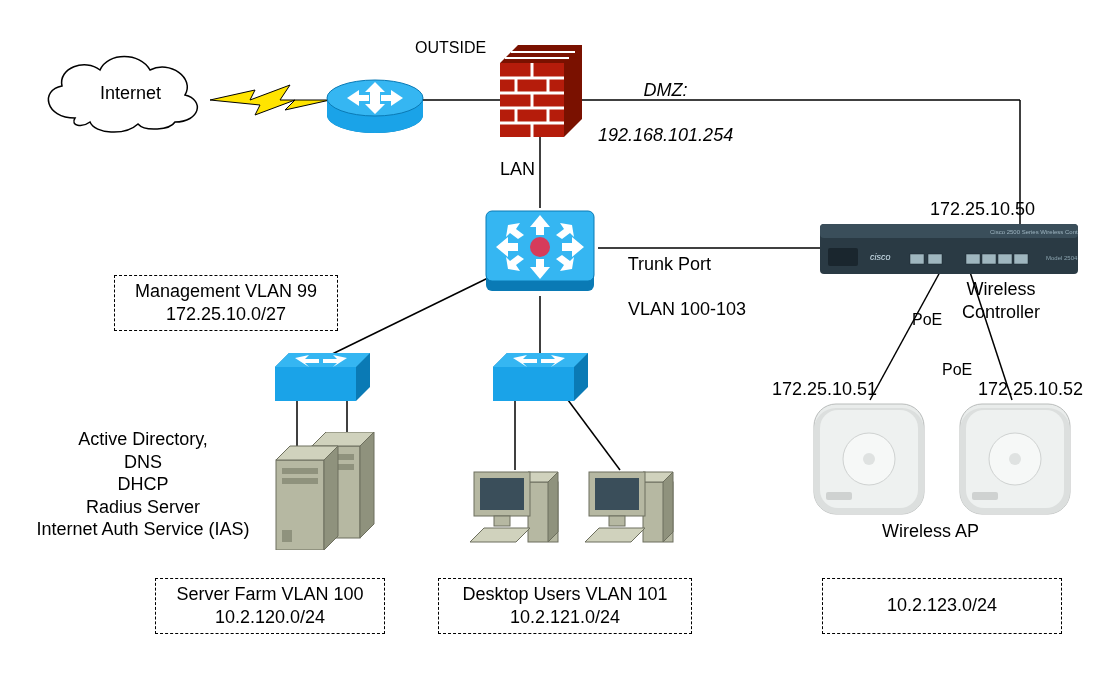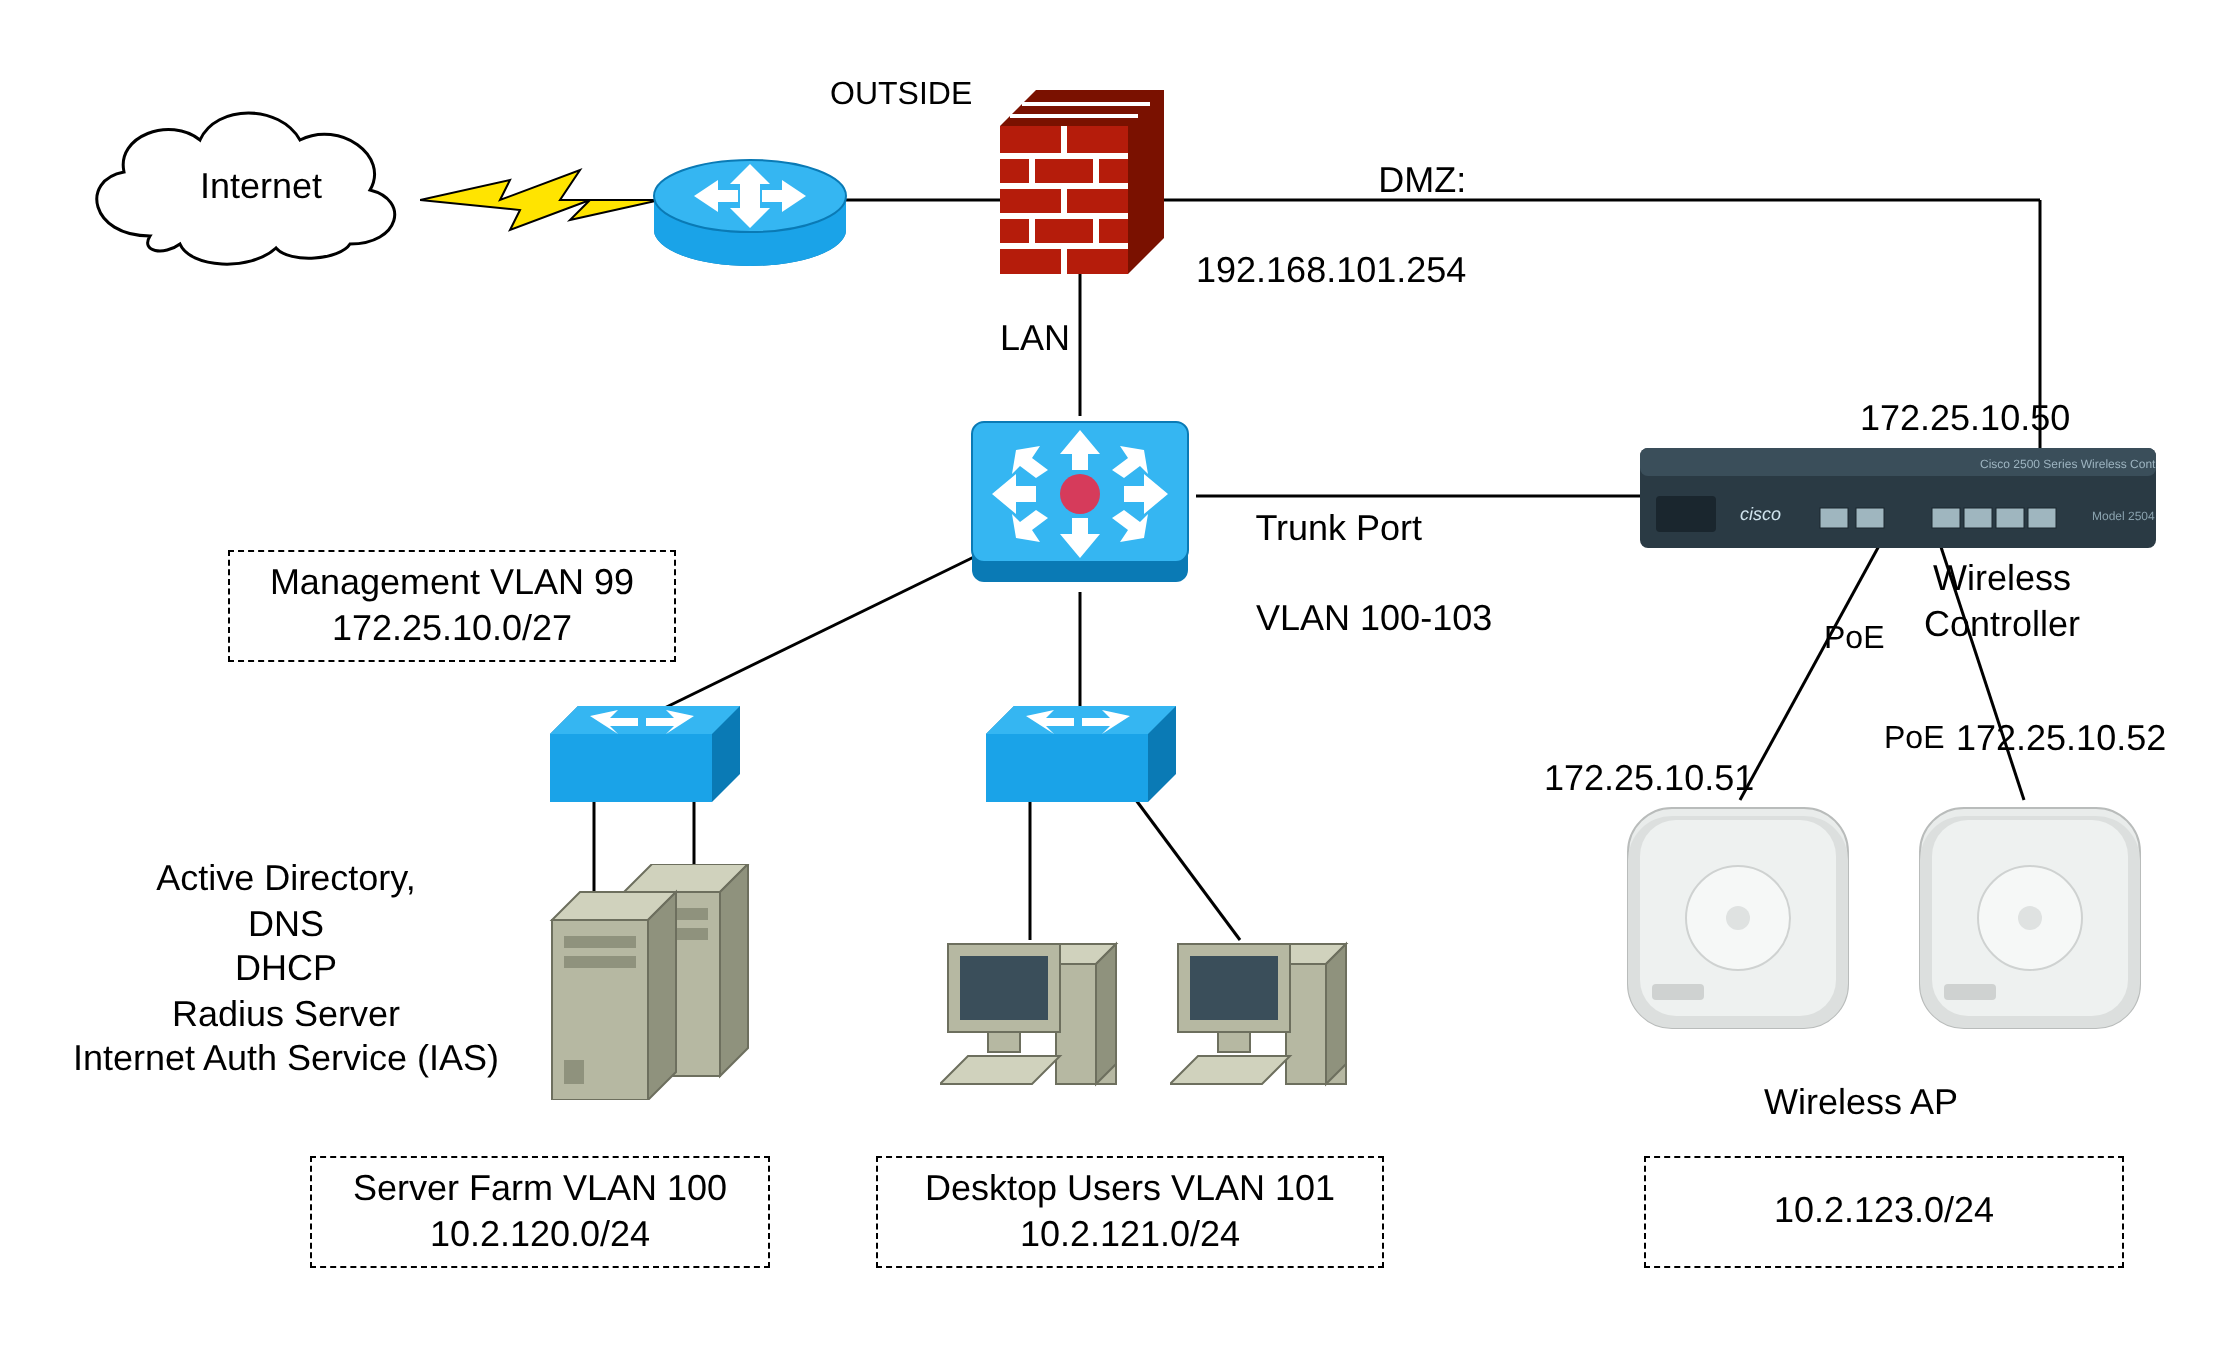--- a/index.html
+++ b/index.html
@@ -116,21 +116,21 @@
     </g>
 
     <g stroke="#fff" stroke-width="2">
       <line x1="5" y1="13" x2="69" y2="13"></line>
       <line x1="11" y1="7" x2="75" y2="7"></line>
     </g>
   </svg>
 </div>
 
 <div class="label" style="left:415px; top:38px; font-size:16px;">OUTSIDE</div>
-<div class="label" style="left:588px; top:56px; text-align:right;">
+<div class="label" style="left:588px; top:56px; text-align:center;font-style:italic;">
   <span>DMZ:</span><br>
   <span>192.168.101.254</span>
 </div>
 <div class="label" style="left:500px; top:158px;">LAN</div>
 
 <div class="icon" style="left:480px; top:205px; width:120px; height:92px;">
   <svg viewBox="0 0 120 92" width="120" height="92">
     <rect x="6" y="20" width="108" height="66" rx="6" fill="#0a7ab5"></rect>
     <rect x="6" y="6" width="108" height="70" rx="6" fill="#35b6f2" stroke="#0a7ab5"></rect>
     <circle cx="60" cy="42" r="10" fill="#d63b5b"></circle>
@@ -256,21 +256,21 @@
     <polygon points="58,20 68,10 98,10 88,20" fill="#d0d2bd" stroke="#6d6f5e" transform="translate(-10,0)"></polygon>
     <polygon points="88,20 98,10 98,70 88,80" fill="#8f927d" stroke="#6d6f5e" transform="translate(-10,0)"></polygon>
     <rect x="4" y="10" width="56" height="44" fill="#b6b8a2" stroke="#6d6f5e"></rect>
     <rect x="10" y="16" width="44" height="32" fill="#3a4e5a"></rect>
     <rect x="24" y="54" width="16" height="10" fill="#b6b8a2" stroke="#6d6f5e"></rect>
     <polygon points="0,80 14,66 60,66 46,80" fill="#d0d2bd" stroke="#6d6f5e"></polygon>
   </svg>
 </div>
 
 <div class="label" style="left:772px; top:378px;">172.25.10.51</div>
-<div class="label" style="left:978px; top:358px;">172.25.10.52</div>
+<div class="label" style="left:978px; top:378px;">172.25.10.52</div>
 
 <div class="icon" style="left:810px; top:400px; width:118px; height:118px;">
   <svg viewBox="0 0 118 118" width="118" height="118">
     <rect x="4" y="4" width="110" height="110" rx="22" fill="#e9eceb" stroke="#b9bcbb"></rect>
     <rect x="4" y="8" width="110" height="106" rx="22" fill="#dcdfde"></rect>
     <rect x="10" y="10" width="98" height="98" rx="18" fill="#eef1f0"></rect>
     <circle cx="59" cy="59" r="26" fill="#f6f8f7" stroke="#cfd2d1"></circle>
     <circle cx="59" cy="59" r="6" fill="#dfe2e1"></circle>
     <rect x="16" y="92" width="26" height="8" rx="2" fill="#cfd2d1"></rect>
   </svg>
@@ -279,21 +279,21 @@
   <svg viewBox="0 0 118 118" width="118" height="118">
     <rect x="4" y="4" width="110" height="110" rx="22" fill="#e9eceb" stroke="#b9bcbb"></rect>
     <rect x="4" y="8" width="110" height="106" rx="22" fill="#dcdfde"></rect>
     <rect x="10" y="10" width="98" height="98" rx="18" fill="#eef1f0"></rect>
     <circle cx="59" cy="59" r="26" fill="#f6f8f7" stroke="#cfd2d1"></circle>
     <circle cx="59" cy="59" r="6" fill="#dfe2e1"></circle>
     <rect x="16" y="92" width="26" height="8" rx="2" fill="#cfd2d1"></rect>
   </svg>
 </div>
 
-<div class="label" style="left:882px; top:540px;">Wireless AP</div>
+<div class="label" style="left:882px; top:520px;">Wireless AP</div>
 
 <div class="dashed-box" style="left:155px; top:578px; width:228px; height:54px;">
   <span>Server Farm VLAN 100</span>
   <span>10.2.120.0/24</span>
 </div>
 <div class="dashed-box" style="left:438px; top:578px; width:252px; height:54px;">
   <span>Desktop Users VLAN 101</span>
   <span>10.2.121.0/24</span>
 </div>
 <div class="dashed-box" style="left:822px; top:578px; width:238px; height:54px;">

